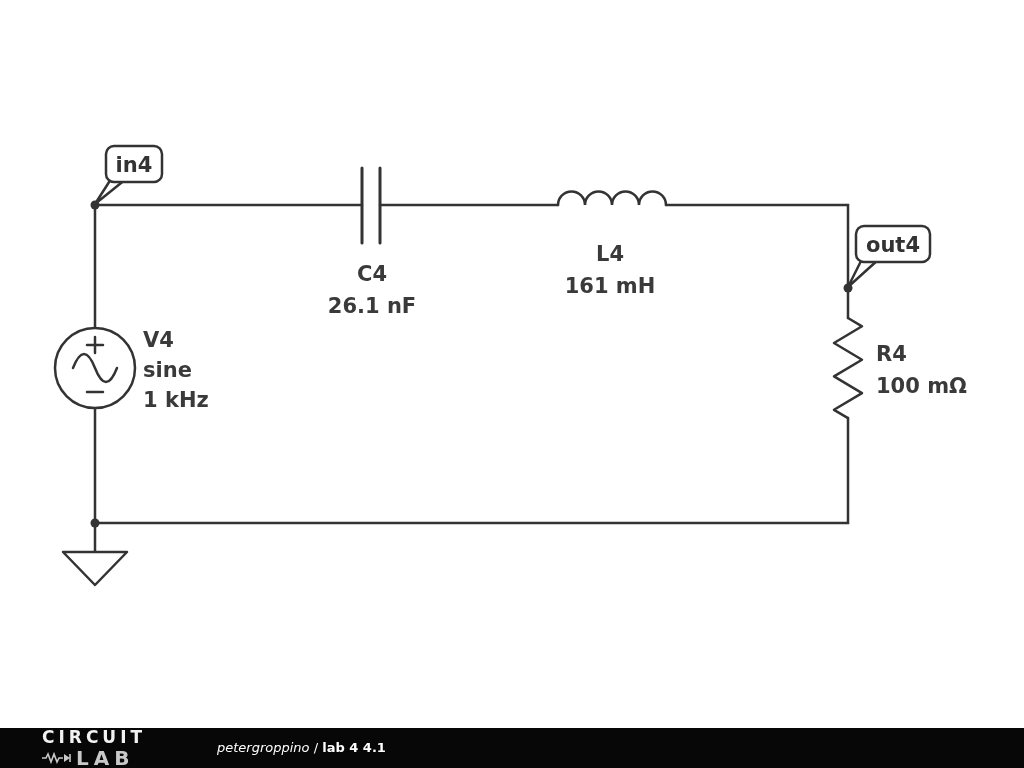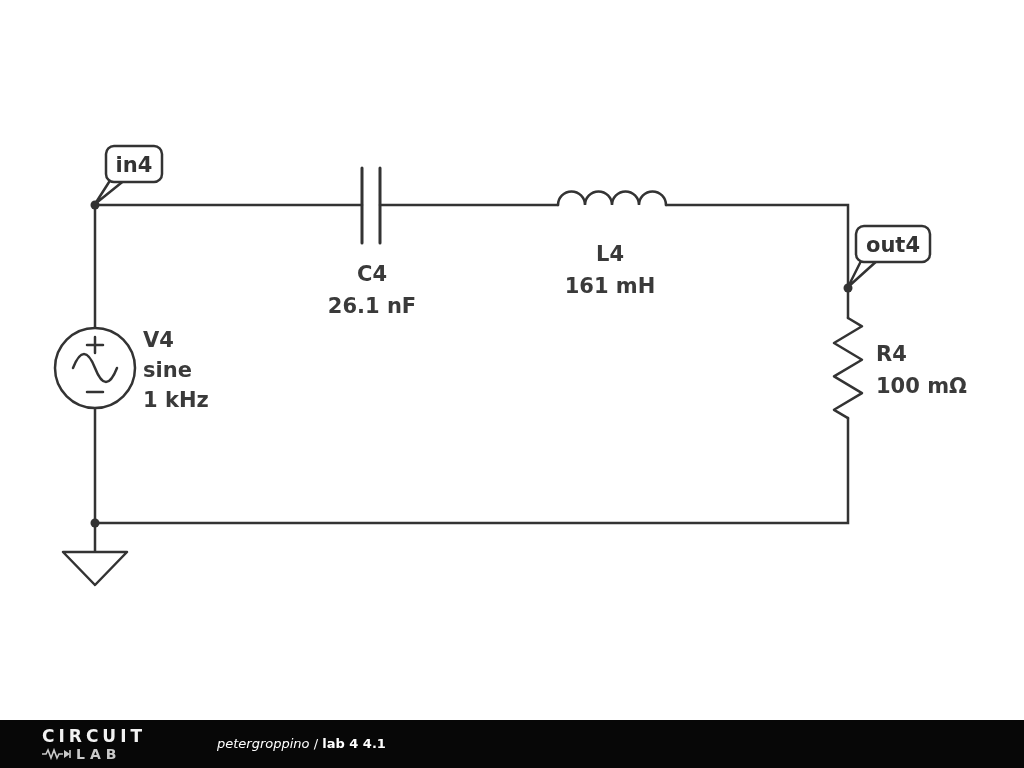--- a/index.html
+++ b/index.html
@@ -24,21 +24,21 @@
     font-family: "DejaVu Sans", "Liberation Sans", sans-serif;
     font-size: 21px;
     font-weight: bold;
     fill: #333333;
   }
 
   
   #footer {
     position: absolute;
     left: 0; bottom: 0;
-    width: 1024px; height: 48px;
+    width: 1024px; height: 40px;
     background: #070707;
     display: flex;
     align-items: center;
     color: #ffffff;
   }
   #logo {
     width: 175px;
     padding-left: 42px;
     display: flex;
     flex-direction: column;
@@ -51,21 +51,21 @@
     letter-spacing: 4px;
     color: #f2f2f2;
   }
   #logo .logo-bottom-row {
     display: flex;
     align-items: center;
     margin-top: 2px;
   }
   #logo .logo-bottom-row svg { margin-right: 4px; }
   #logo .logo-bottom {
-    font-size: 14px;
+    font-size: 20px;
     font-weight: bold;
     letter-spacing: 5px;
     color: #c9c9c9;
   }
   #footer-text {
     display: flex;
     flex-direction: column;
     justify-content: center;
     font-size: 13px;
     line-height: 1.25;

